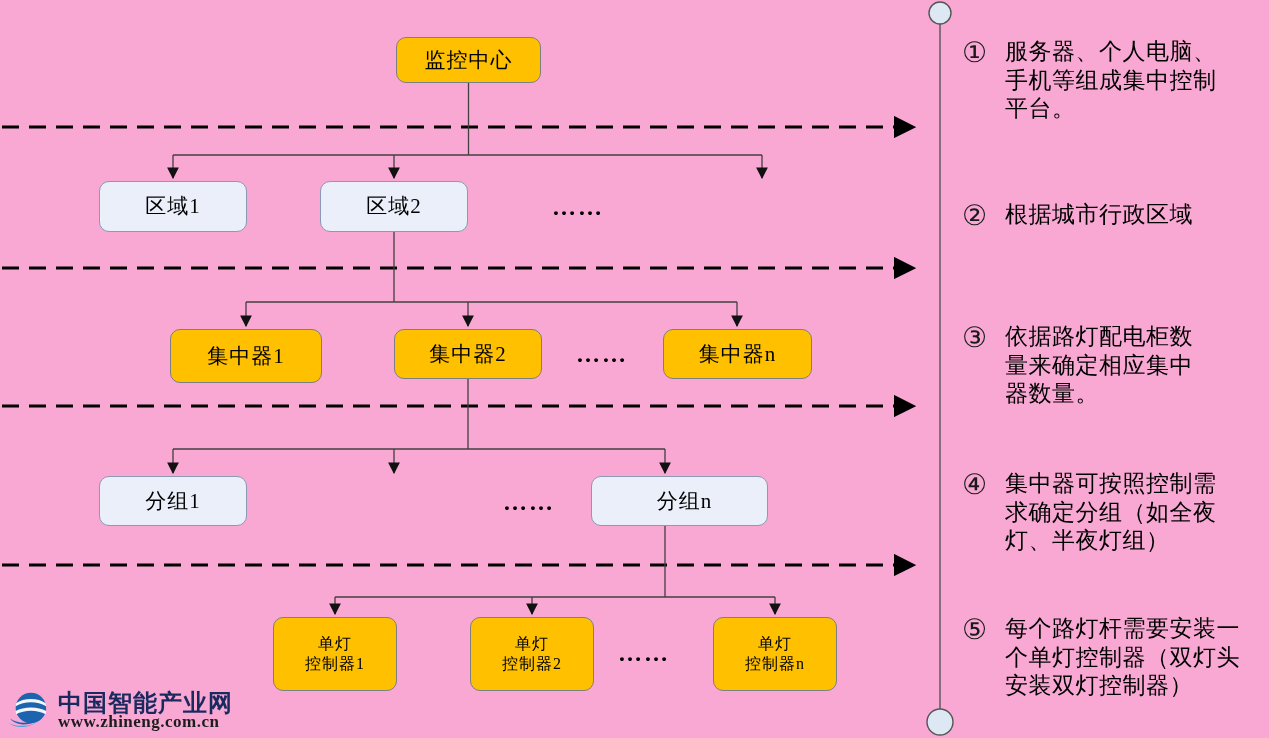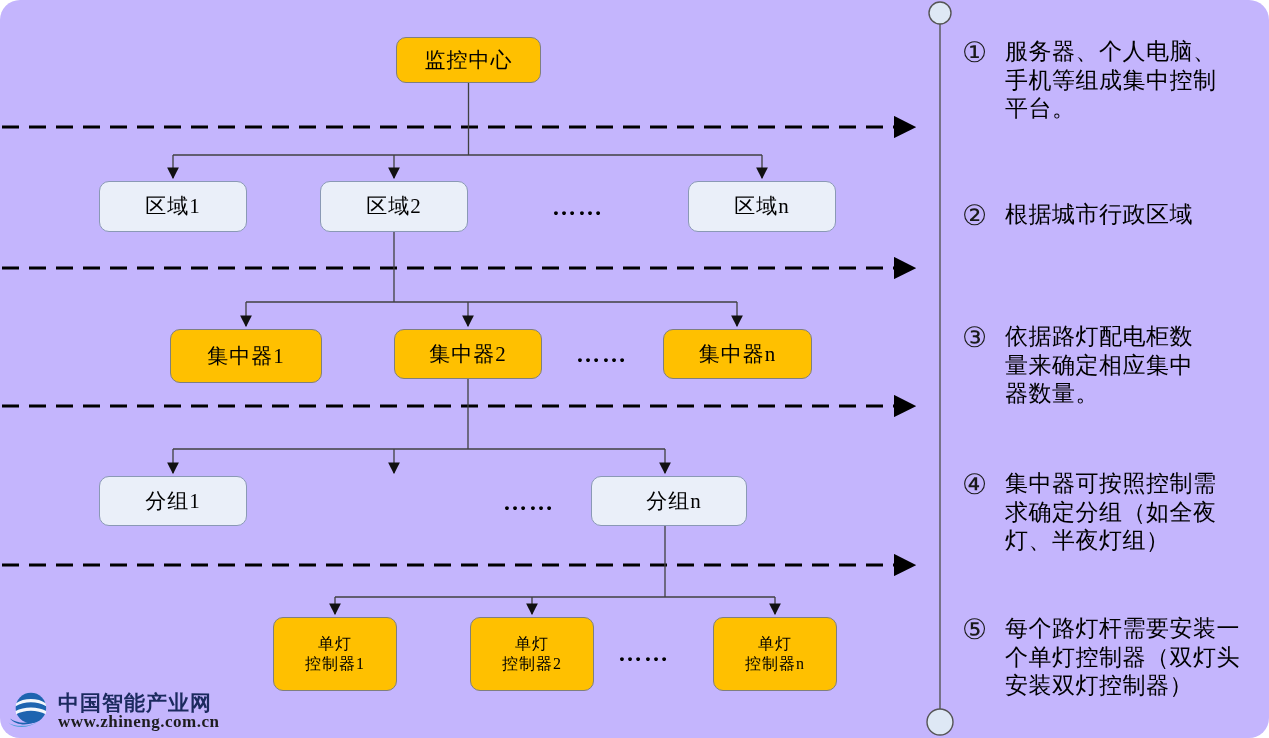--- a/index.html
+++ b/index.html
@@ -1,18 +1,18 @@
 <!DOCTYPE html>
 <html style="--orange-fill: #FFC000; --orange-border: #7F7F7F; --light-fill: #EAEFF9; --light-border: #8A99B5; --connector: #404040; --dashed-line: #000000; --timeline-stroke: #555555; --timeline-circle-fill: #DEE8F5; --logo-blue: #1D64B0; --logo-text: #1B2A5E;"><head>
 <meta charset="utf-8">
 <style>
   html,body{margin:0;padding:0;background:#fff;}
   #canvas{
-    position:relative;width:1269px;height:738px;background:#c4b5fd;overflow:hidden;
-    font-family:"Liberation Serif","DejaVu Serif",serif;color:#000;border-radius:20px;
+    position:relative;width:1269px;height:738px;background:#f9a8d4;overflow:hidden;
+    font-family:"Liberation Serif","DejaVu Serif",serif;color:#000;
   }
   .wires{position:absolute;left:0;top:0;z-index:1;}
   .node{
     position:absolute;z-index:2;display:flex;align-items:center;justify-content:center;
     text-align:center;border-radius:10px;font-size:21px;letter-spacing:1px;
     box-sizing:border-box;line-height:1.25;
   }
   .node.orange{background:var(--orange-fill,#FFC000);border:1.6px solid var(--orange-border,#7F7F7F);}
   .node.light{background:var(--light-fill,#EAEFF9);border:1.4px solid var(--light-border,#8A99B5);}
   .lamp{font-size:16px;}
@@ -24,21 +24,21 @@
   .annotation{position:absolute;display:flex;align-items:flex-start;}
   .annotation .num{
     font-size:28px;line-height:30px;margin-right:18px;flex:0 0 auto;
     font-family:"DejaVu Sans","Liberation Sans",sans-serif;color:#1a1a1a;
   }
   .annotation .lines{font-size:23px;line-height:28.5px;letter-spacing:0.5px;}
   .logo{position:absolute;left:6px;top:690px;z-index:3;display:flex;align-items:center;}
   .logo-icon{width:46px;height:40px;margin-right:6px;}
   .logo-text .cn{
     font-family:"Liberation Sans","DejaVu Sans",sans-serif;font-weight:bold;
-    font-size:21px;color:var(--logo-text,#1B2A5E);letter-spacing:1px;line-height:22px;
+    font-size:24px;color:var(--logo-text,#1B2A5E);letter-spacing:1px;line-height:22px;
   }
   .logo-text .url{
     font-family:Liberation Serif, serif;font-weight:bold;
     font-size:17px;color:#1d1d1d;letter-spacing:0.5px;line-height:15px;
   }
 </style>
 </head>
 <body>
 
 <div id="canvas">
@@ -98,40 +98,37 @@
     <span>监控中心</span>
   </div>
 
   <div class="node light" style="left:99px;top:181px;width:148px;height:51px;">
     <span>区域1</span>
   </div>
   <div class="node light" style="left:320px;top:181px;width:148px;height:51px;">
     <span>区域2</span>
   </div>
   <div class="ellipsis" style="left:528px;top:192px;">……</div>
-  <div class="node light" style="left:688px;top:181px;width:148px;height:51px;">
-    <span>区域n</span>
-  </div>
 
   <div class="node orange" style="left:170px;top:329px;width:152px;height:54px;">
     <span>集中器1</span>
   </div>
   <div class="node orange" style="left:394px;top:329px;width:148px;height:50px;">
     <span>集中器2</span>
   </div>
   <div class="ellipsis" style="left:552px;top:339px;">……</div>
   <div class="node orange" style="left:663px;top:329px;width:149px;height:50px;">
     <span>集中器n</span>
   </div>
 
   <div class="node light" style="left:99px;top:476px;width:148px;height:50px;">
     <span>分组1</span>
   </div>
   <div class="ellipsis" style="left:479px;top:487px;">……</div>
-  <div class="node light" style="left:591px;top:476px;width:156px;height:50px;padding-left:10px;">
+  <div class="node light" style="left:591px;top:476px;width:177px;height:50px;padding-left:10px;">
     <span>分组n</span>
   </div>
 
   <div class="node orange lamp" style="left:273px;top:617px;width:124px;height:74px;">
     <span>
       <span>单灯</span><br>
       <span>控制器1</span>
     </span>
   </div>
   <div class="node orange lamp" style="left:470px;top:617px;width:124px;height:74px;">

